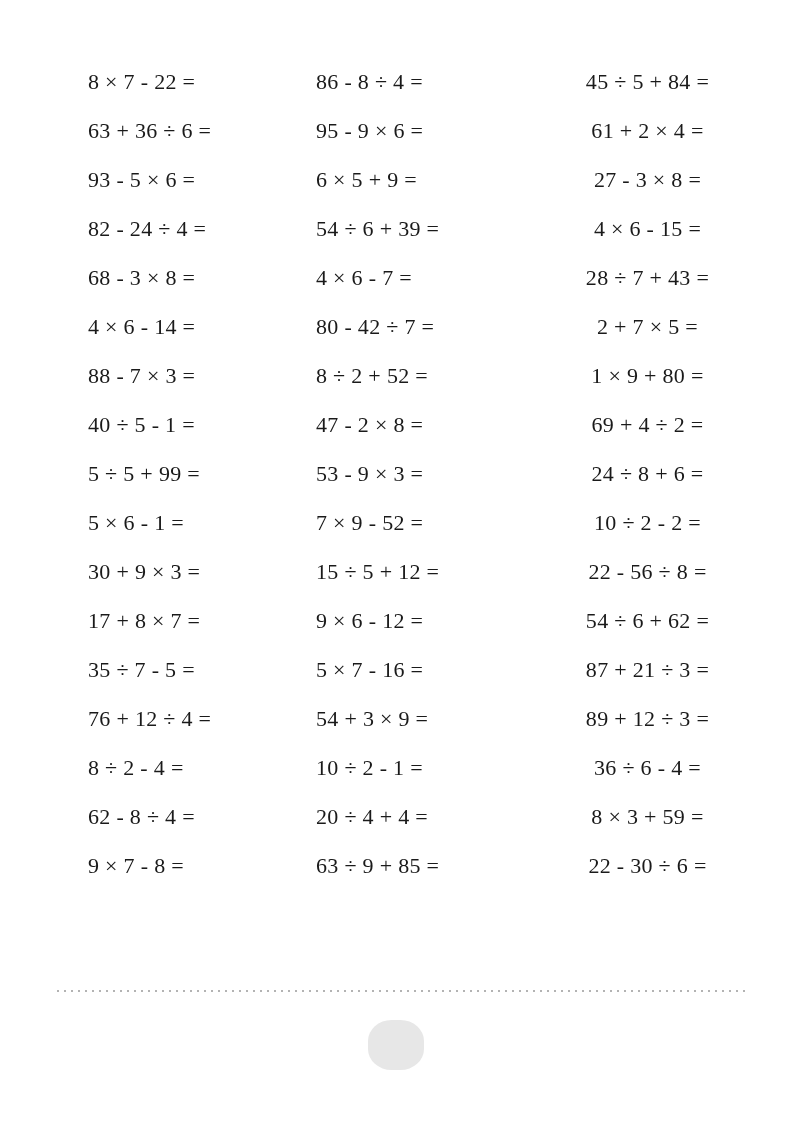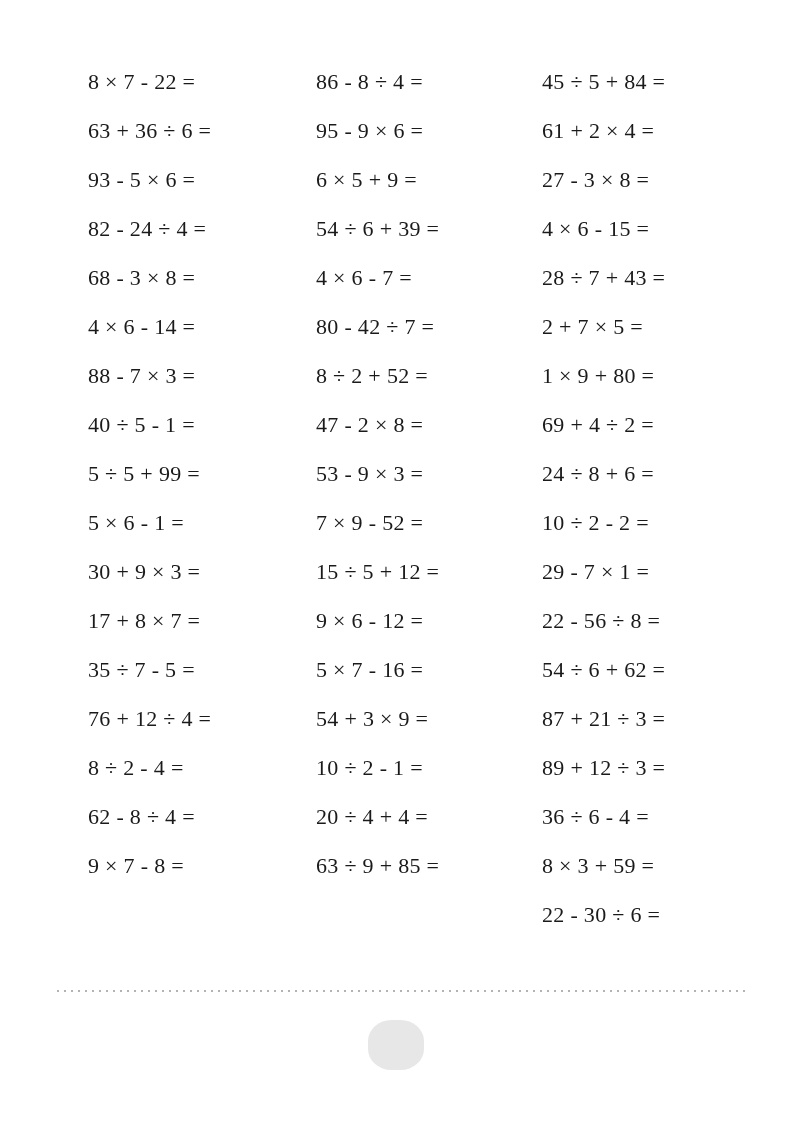--- a/index.html
+++ b/index.html
@@ -24,21 +24,21 @@
     left: 88px;
     top: 57px;
     display: flex;
   }
   .col {
     display: flex;
     flex-direction: column;
   }
   .col-1 { width: 228px; }
   .col-2 { width: 226px; text-align: right; }
-  .col-3 { width: 211px; }
+  .col-3 { width: 211px; align-items: center; }
   .row {
     height: 49px;
     display: flex;
     align-items: center;
   }
   .row span {
     font-size: 22px;
     color: #1a1a1a;
     letter-spacing: 0.3px;
     white-space: nowrap;
@@ -202,23 +202,20 @@
         <div class="row">
           <span>69 + 4 ÷ 2 =</span>
         </div>
         <div class="row">
           <span>24 ÷ 8 + 6 =</span>
         </div>
         <div class="row">
           <span>10 ÷ 2 - 2 =</span>
         </div>
         <div class="row">
-          <span>29 - 7 × 1 =</span>
-        </div>
-        <div class="row">
           <span>22 - 56 ÷ 8 =</span>
         </div>
         <div class="row">
           <span>54 ÷ 6 + 62 =</span>
         </div>
         <div class="row">
           <span>87 + 21 ÷ 3 =</span>
         </div>
         <div class="row">
           <span>89 + 12 ÷ 3 =</span>

